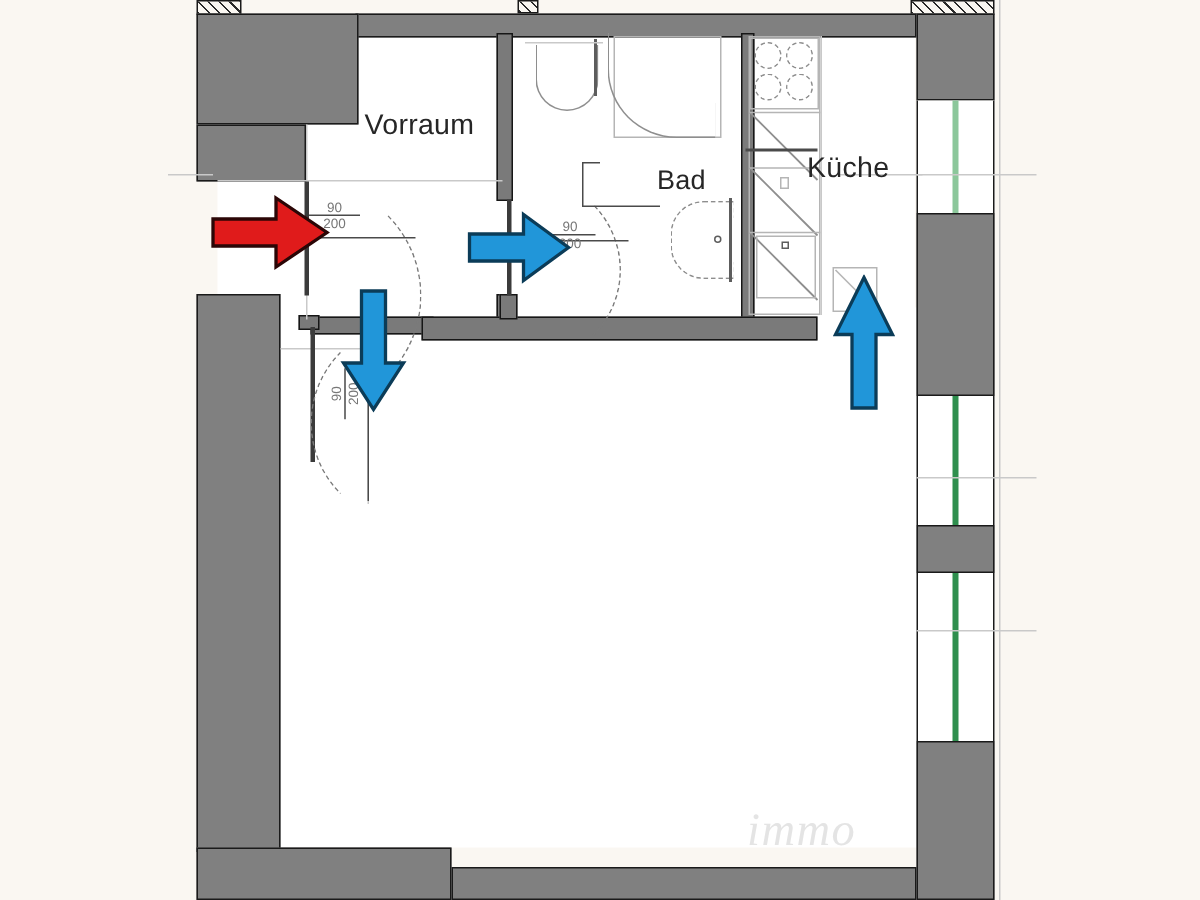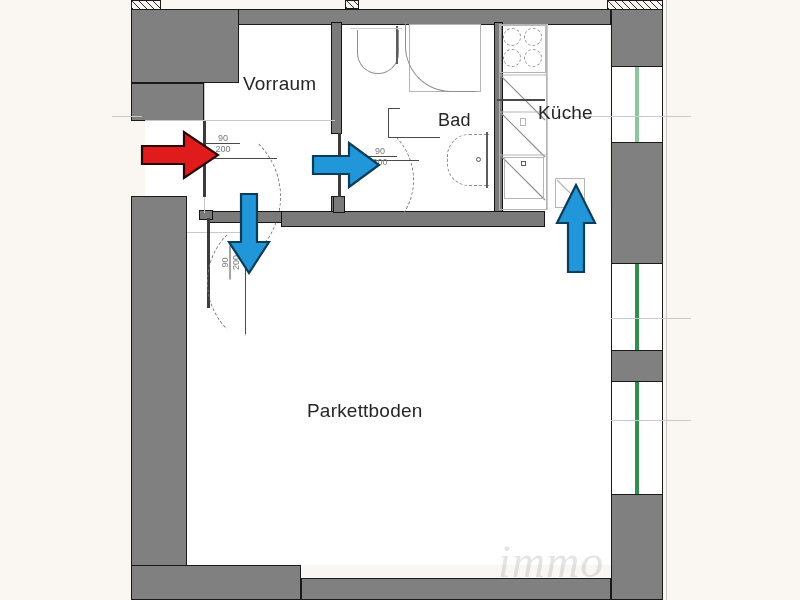--- a/index.html
+++ b/index.html
@@ -130,21 +130,21 @@
   .fx.light { border-color: #b5b5b5; }
   .fx.dark { border-color: #5d5d5d; }
 
   
   .arrow { position: absolute; }
 
   
   .watermark {
     position: absolute;
     color: rgba(130,130,130,0.22);
-    font-size: 46px;
+    font-size: 31px;
     font-style: italic;
     font-family: "Liberation Serif", serif;
     letter-spacing: 1px;
     white-space: nowrap;
     user-select: none;
   }
 </style>
 </head>
 <body>
 
@@ -293,21 +293,20 @@
 
   <div class="room-label small" style="left:391px; top:110px;margin-left:47px;">Bad</div>
 
   <div class="tline dk" style="left:388px; top:108px; width:1.4px; height:30px;"></div>
   <div class="tline dk" style="left:388px; top:137px; width:52px; height:1.4px;"></div>
   <div class="tline dk" style="left:388px; top:108px; width:12px; height:1.4px;"></div>
 
   <div class="room-label" style="left:538px; top:102px;">Küche</div>
 
 
-  <div class="room-label" style="left:307px; top:400px;">Parkettboden</div>
 
   <svg class="arrow" width="80" height="54" style="left:140px; top:128px;" viewBox="0 0 80 54">
     <polygon points="2,18 44,18 44,4 78,27 44,50 44,36 2,36" fill="#e01b1b" stroke="#2b0606" stroke-width="2.2" stroke-linejoin="miter"></polygon>
   </svg>
 
   <svg class="arrow" width="70" height="52" style="left:311px; top:139px;" viewBox="0 0 70 52">
     <polygon points="2,17 38,17 38,4 68,26 38,48 38,35 2,35" fill="#2196d9" stroke="#0b3c58" stroke-width="2.2" stroke-linejoin="miter"></polygon>
   </svg>
 
   <svg class="arrow" width="46" height="84" style="left:226px; top:192px;" viewBox="0 0 46 84">

